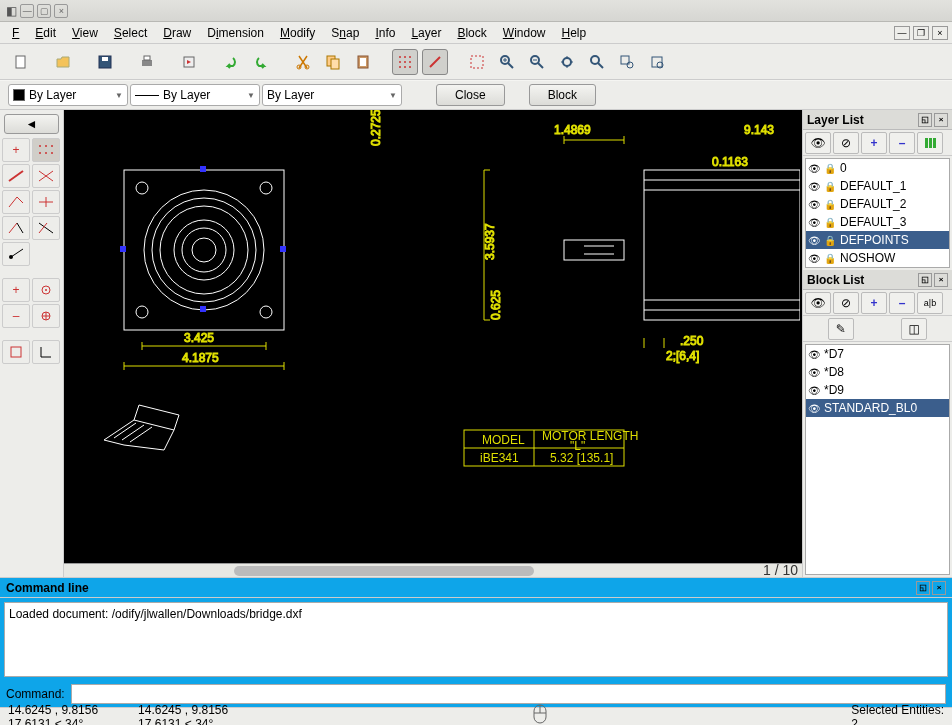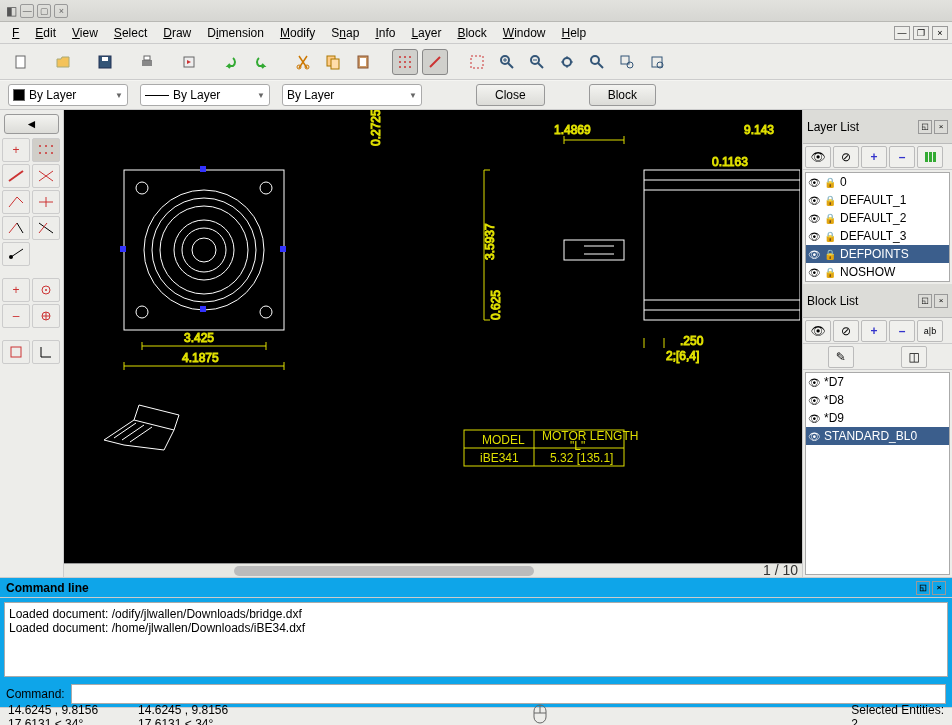--- a/index.html
+++ b/index.html
@@ -9,37 +9,37 @@
 .winbtn{width:14px;height:14px;border:1px solid #999;border-radius:2px;margin-left:3px;display:flex;align-items:center;justify-content:center;font-size:9px;color:#666}
 .menubar{height:22px;background:#ededea;border-bottom:1px solid #ccc;display:flex;align-items:center;padding:0 4px}
 .mitem{padding:2px 8px;cursor:pointer}
 .mitem u{text-decoration:underline}
 .mdibtns{margin-left:auto;display:flex;gap:3px}
 .mdibtns span{width:16px;height:14px;border:1px solid #999;display:flex;align-items:center;justify-content:center;font-size:9px}
 .toolbar{height:36px;background:#ededea;border-bottom:1px solid #ccc;display:flex;align-items:center;padding:0 8px;gap:4px}
 .tbtn{width:26px;height:26px;display:flex;align-items:center;justify-content:center;border:1px solid transparent;border-radius:3px}
 .tbtn.active{background:#d0d0cc;border-color:#888}
 .tsep{width:8px}
-.propbar{height:30px;background:#ededea;border-top:1px solid #f5f5f2;border-bottom:1px solid #ccc;display:flex;align-items:center;padding:0 8px;gap:12px}
+.propbar{height:30px;background:#ededea;border-top:1px solid #f5f5f2;border-bottom:1px solid #ccc;display:flex;align-items:center;padding:0 8px;gap:2px}
 .combo{height:22px;background:#fff;border:1px solid #aaa;border-radius:3px;display:flex;align-items:center;padding:0 4px;gap:4px}
 .combo .arrow{margin-left:auto;font-size:8px;color:#666}
 .btn{height:22px;padding:0 18px;background:linear-gradient(#f4f4f1,#dcdcd8);border:1px solid #999;border-radius:3px;display:flex;align-items:center}
 .mainarea{flex:1;display:flex;min-height:0}
 .lefttools{width:64px;background:#ededea;border-right:1px solid #ccc;display:flex;flex-direction:column;gap:2px;padding:2px}
 .backbtn{height:20px;background:linear-gradient(#f4f4f1,#dcdcd8);border:1px solid #999;border-radius:3px;margin:2px;display:flex;align-items:center;justify-content:center}
 .toolrow{display:flex;gap:2px}
 .toolrow .tb{width:28px;height:24px;border:1px solid #ccc;border-radius:2px;display:flex;align-items:center;justify-content:center;background:#ededea}
 .toolrow .tb.on{background:#d0cec8}
 .canvas{flex:1;background:#000;position:relative;overflow:hidden}
 .canvas svg{position:absolute;inset:0}
 .scrollh{position:absolute;bottom:0;left:0;right:0;height:14px;background:#e8e8e3;border-top:1px solid #999}
 .scrollh .thumb{position:absolute;top:2px;left:170px;width:300px;height:10px;background:#bbb;border-radius:5px}
 .footer{position:absolute;bottom:0;right:4px;height:14px;font-size:14px;color:#333;display:flex;align-items:center}
 .rightpane{width:150px;background:#ededea;border-left:1px solid #ccc;display:flex;flex-direction:column}
-.panel-hdr{height:34px;background:#dcdcd8;border-bottom:1px solid #bbb;display:flex;align-items:center;padding:0 4px;font-weight:normal}
+.panel-hdr{height:20px;background:#dcdcd8;border-bottom:1px solid #bbb;display:flex;align-items:center;padding:0 4px;font-weight:bold}
 .panel-hdr .pbtn{width:14px;height:14px;border:1px solid #999;margin-left:2px;font-size:8px;display:flex;align-items:center;justify-content:center}
 .panel-tools{height:26px;display:flex;align-items:center;gap:2px;padding:2px;border-bottom:1px solid #ccc}
 .panel-tools .pt{width:26px;height:22px;border:1px solid #bbb;border-radius:2px;display:flex;align-items:center;justify-content:center;background:#f0f0ed}
 .layerlist{flex:0 0 auto;background:#fff;border:1px solid #aaa;margin:2px;max-height:120px;overflow:hidden}
 .lrow{display:flex;align-items:center;height:18px;padding:0 2px;gap:4px}
 .lrow.sel{background:#3b5e8c;color:#fff}
 .lrow .ico{width:12px;font-size:10px}
 .blocklist{flex:1;background:#fff;border:1px solid #aaa;margin:2px;overflow:hidden}
 .cmdpanel{height:130px;background:#0ea5e9;border-top:1px solid #ccc;display:flex;flex-direction:column}
 .cmdhdr{height:20px;display:flex;align-items:center;padding:0 6px;font-weight:bold;border-bottom:1px solid #ccc}
@@ -502,21 +502,20 @@
 
 <div class="cmdpanel">
   <div class="cmdhdr">
     <span>Command line</span>
     <span style="flex:1"></span>
     <span class="pbtn" style="width:14px;height:14px;border:1px solid #999;font-size:8px;display:flex;align-items:center;justify-content:center">◱</span>
     <span class="pbtn" style="width:14px;height:14px;border:1px solid #999;font-size:8px;display:flex;align-items:center;justify-content:center;margin-left:2px">×</span>
   </div>
   <div class="cmdout" id="cmdout">
       <div>Loaded document: /odify/jlwallen/Downloads/bridge.dxf</div>
-      <div>Loaded document: /home/jlwallen/Downloads/iBE34.dxf</div>
     </div>
   <div class="cmdin">
     <span>Command:</span>
     <input type="text" style="">
   </div>
 </div>
 
 <div class="status">
   <div>
     <div>14.6245 , 9.8156</div>

